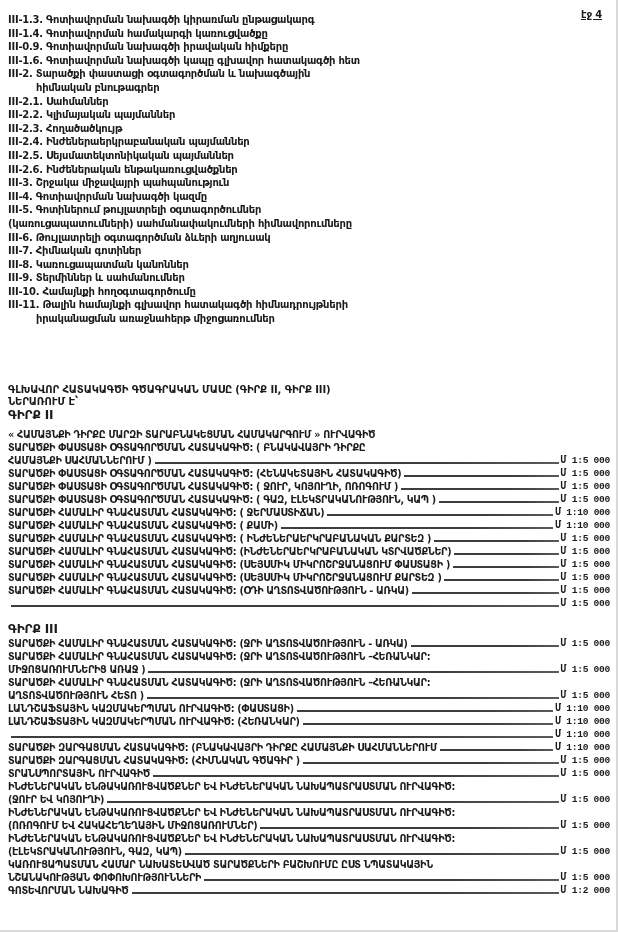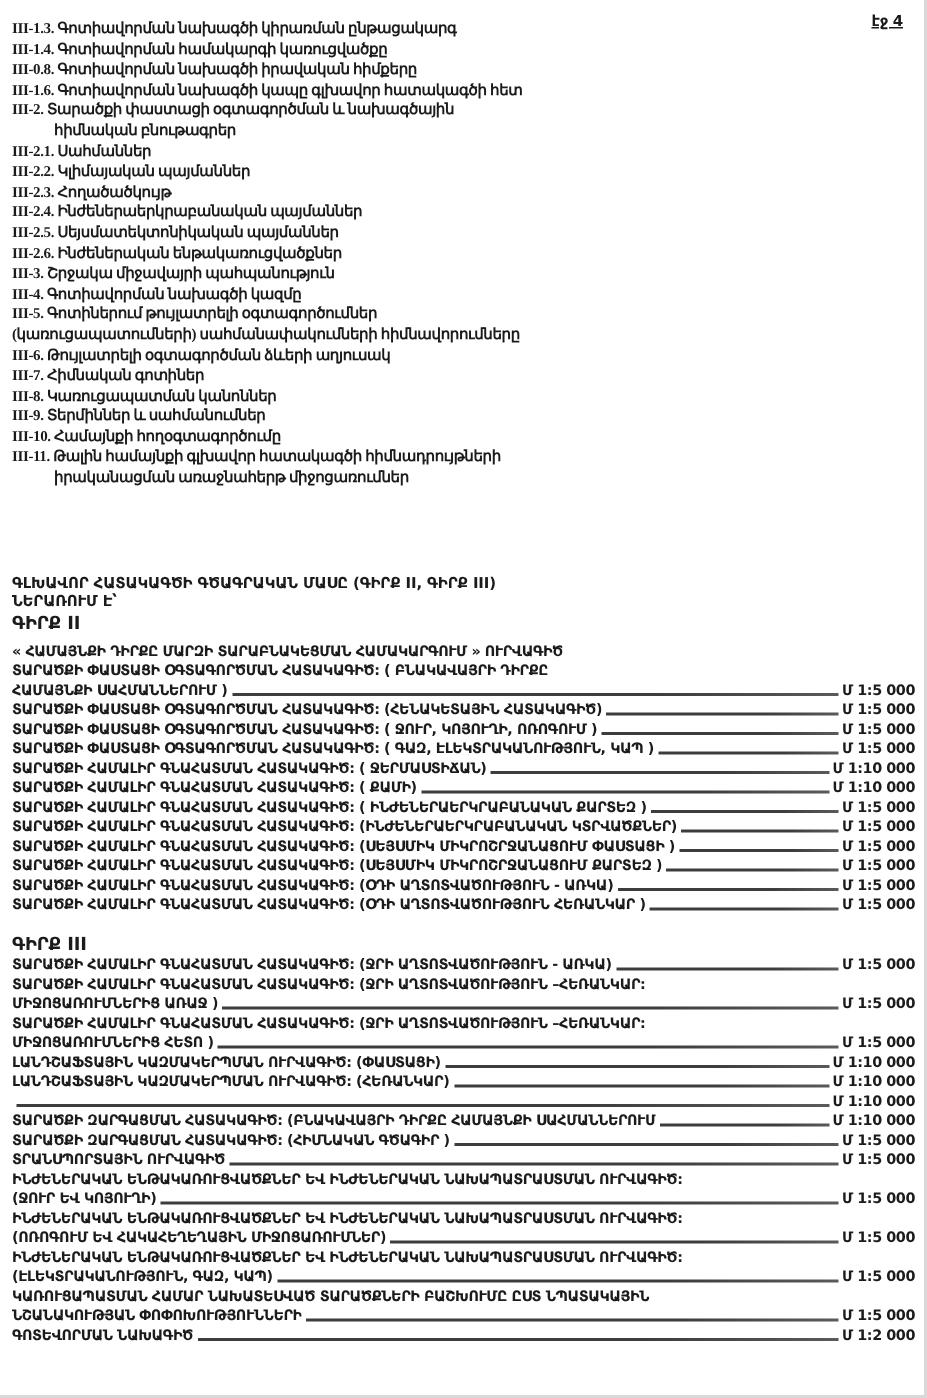--- a/index.html
+++ b/index.html
@@ -16,21 +16,21 @@
     border-right:2px solid #d9d9d9;
     border-bottom:2px solid #d9d9d9;
   }
   .page-number {
     position:absolute; top:9px; right:14px;
     font-size:10px; letter-spacing:-0.2px;text-decoration:underline;
   }
   .toc { margin-top:3px; }
   .toc-line {
     font-size:10px; line-height:13.6px;
-    letter-spacing:-0.25px; white-space:nowrap;font-family:Liberation Serif, serif;
+    letter-spacing:-0.25px; white-space:nowrap;
   }
   .toc-line.indent { padding-left:28px; }
   .graphic-header { margin-top:58px; }
   .hdr-line {
     font-size:10px; line-height:12.5px; letter-spacing:-0.1px;
     white-space:nowrap;
   }
   .book-label { font-size:12px; line-height:13px; letter-spacing:-0.1px; }
   .book3-label { margin-top:13px; }
   .entries { margin-top:6px; }
@@ -38,32 +38,32 @@
   .entry-row {
     display:flex; align-items:flex-end;
     font-size:9.6px; line-height:13px; letter-spacing:-0.3px;
   }
   .entry-text { white-space:nowrap; overflow:hidden; flex:0 1 auto; }
   .leader {
     flex:1 0 8px; height:2px;
     background:linear-gradient(90deg,#3d3d3d 70%,#5a5a5a 100%);
     margin:0 2px 3px 3px;
   }
-  .scale { white-space:nowrap; flex:0 0 auto; }
+  .scale { white-space:nowrap; flex:0 0 auto;font-family:Liberation Mono, monospace; }
 </style>
 </head>
 <body>
 
 <div class="page">
   <div class="page-number">էջ 4</div>
 
   <div class="toc" id="toc">
       <div class="toc-line">III-1.3. Գոտիավորման նախագծի կիրառման ընթացակարգ</div>
       <div class="toc-line">III-1.4. Գոտիավորման համակարգի կառուցվածքը</div>
-      <div class="toc-line">III-0.8. Գոտիավորման նախագծի իրավական հիմքերը</div>
+      <div class="toc-line">III-0.9. Գոտիավորման նախագծի իրավական հիմքերը</div>
       <div class="toc-line">III-1.6. Գոտիավորման նախագծի կապը գլխավոր հատակագծի հետ</div>
       <div class="toc-line">III-2. Տարածքի փաստացի օգտագործման և նախագծային</div>
       <div class="toc-line indent">հիմնական բնութագրեր</div>
       <div class="toc-line">III-2.1. Սահմաններ</div>
       <div class="toc-line">III-2.2. Կլիմայական պայմաններ</div>
       <div class="toc-line">III-2.3. Հողածածկույթ</div>
       <div class="toc-line">III-2.4. Ինժեներաերկրաբանական պայմաններ</div>
       <div class="toc-line">III-2.5. Սեյսմատեկտոնիկական պայմաններ</div>
       <div class="toc-line">III-2.6. Ինժեներական ենթակառուցվածքներ</div>
       <div class="toc-line">III-3. Շրջակա միջավայրի պահպանություն</div>
@@ -166,21 +166,20 @@
       </div>
       <div class="entry">
         <div class="entry-row">
           <span class="entry-text">ՏԱՐԱԾՔԻ ՀԱՄԱԼԻՐ ԳՆԱՀԱՏՄԱՆ ՀԱՏԱԿԱԳԻԾ: (ՕԴԻ ԱՂՏՈՏՎԱԾՈՒԹՅՈՒՆ - ԱՌԿԱ)</span>
           <span class="leader"></span>
           <span class="scale">Մ 1:5 000</span>
         </div>
       </div>
       <div class="entry">
         <div class="entry-row">
-          <span class="entry-text">ՏԱՐԱԾՔԻ ՀԱՄԱԼԻՐ ԳՆԱՀԱՏՄԱՆ ՀԱՏԱԿԱԳԻԾ: (ՕԴԻ ԱՂՏՈՏՎԱԾՈՒԹՅՈՒՆ ՀԵՌԱՆԿԱՐ )</span>
           <span class="leader"></span>
           <span class="scale">Մ 1:5 000</span>
         </div>
       </div>
     </div>
 
   <div class="hdr-line book-label book3-label">ԳԻՐՔ III</div>
 
   <div class="entries book3" id="book3">
       <div class="entry">
@@ -198,21 +197,21 @@
           <span class="entry-text">ՄԻՋՈՑԱՌՈՒՄՆԵՐԻՑ ԱՌԱՋ )</span>
           <span class="leader"></span>
           <span class="scale">Մ 1:5 000</span>
         </div>
       </div>
       <div class="entry">
         <div class="entry-row">
           <span class="entry-text">ՏԱՐԱԾՔԻ ՀԱՄԱԼԻՐ ԳՆԱՀԱՏՄԱՆ ՀԱՏԱԿԱԳԻԾ: (ՋՐԻ ԱՂՏՈՏՎԱԾՈՒԹՅՈՒՆ –ՀԵՌԱՆԿԱՐ:</span>
         </div>
         <div class="entry-row">
-          <span class="entry-text">ՄԻՋՈՑԱՌՈՒՄՆԵՐԻՑ ՀԵՏՈ )</span>
+          <span class="entry-text">ԱՂՏՈՏՎԱԾՈՒԹՅՈՒՆ ՀԵՏՈ )</span>
           <span class="leader"></span>
           <span class="scale">Մ 1:5 000</span>
         </div>
       </div>
       <div class="entry">
         <div class="entry-row">
           <span class="entry-text">ԼԱՆԴՇԱՖՏԱՅԻՆ ԿԱԶՄԱԿԵՐՊՄԱՆ ՈՒՐՎԱԳԻԾ: (ՓԱՍՏԱՑԻ)</span>
           <span class="leader"></span>
           <span class="scale">Մ 1:10 000</span>
         </div>

